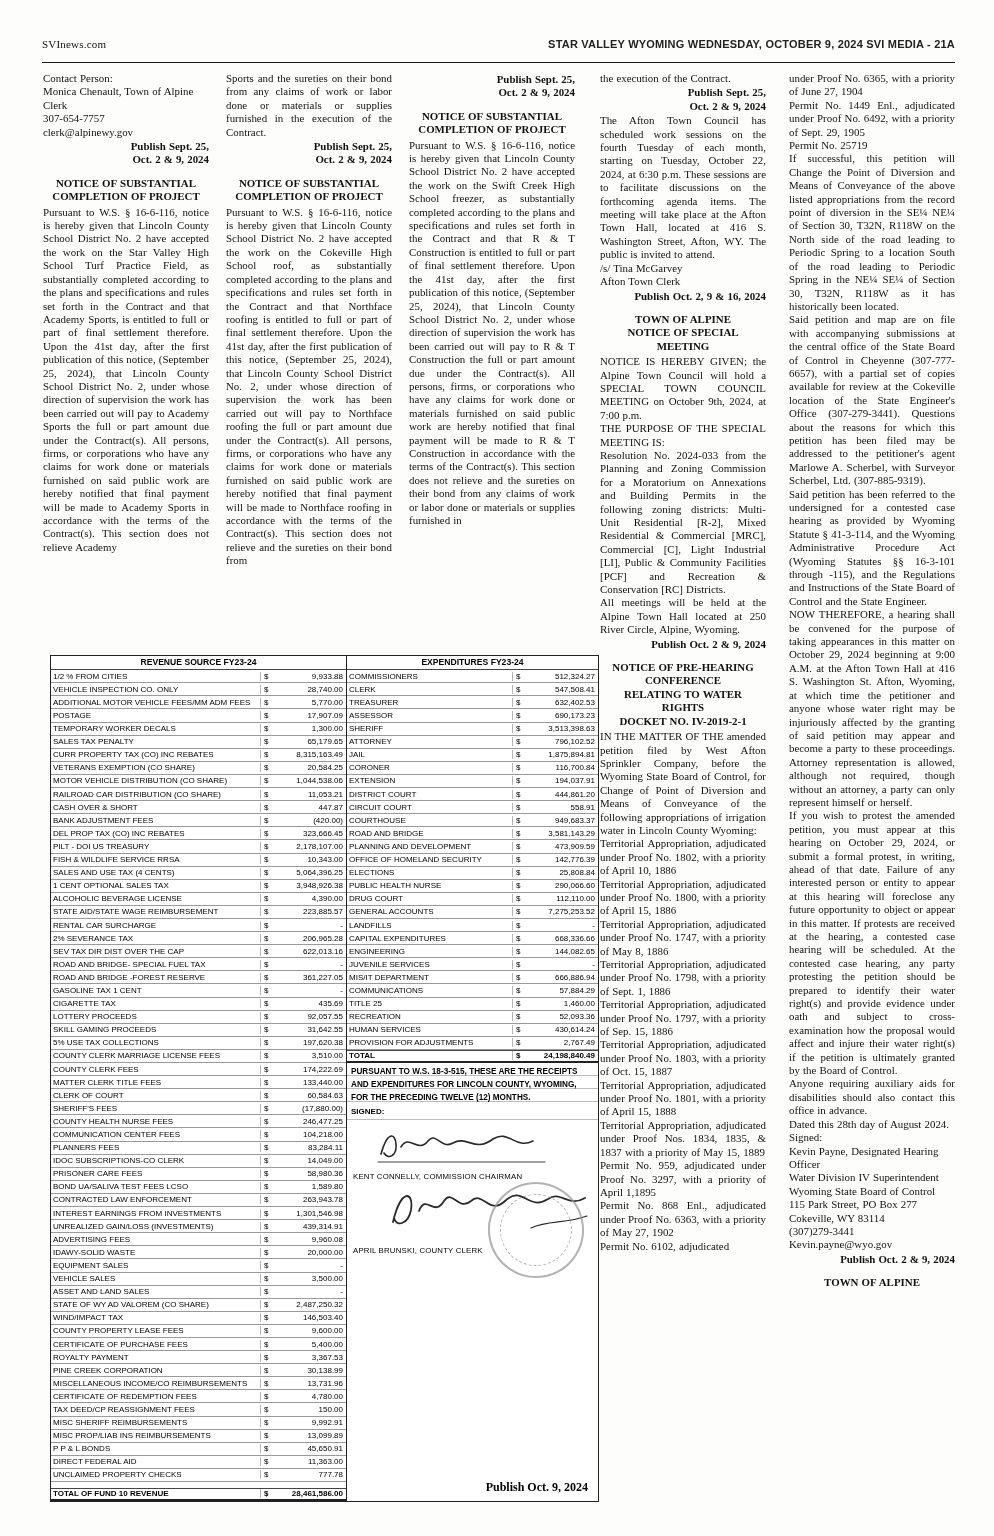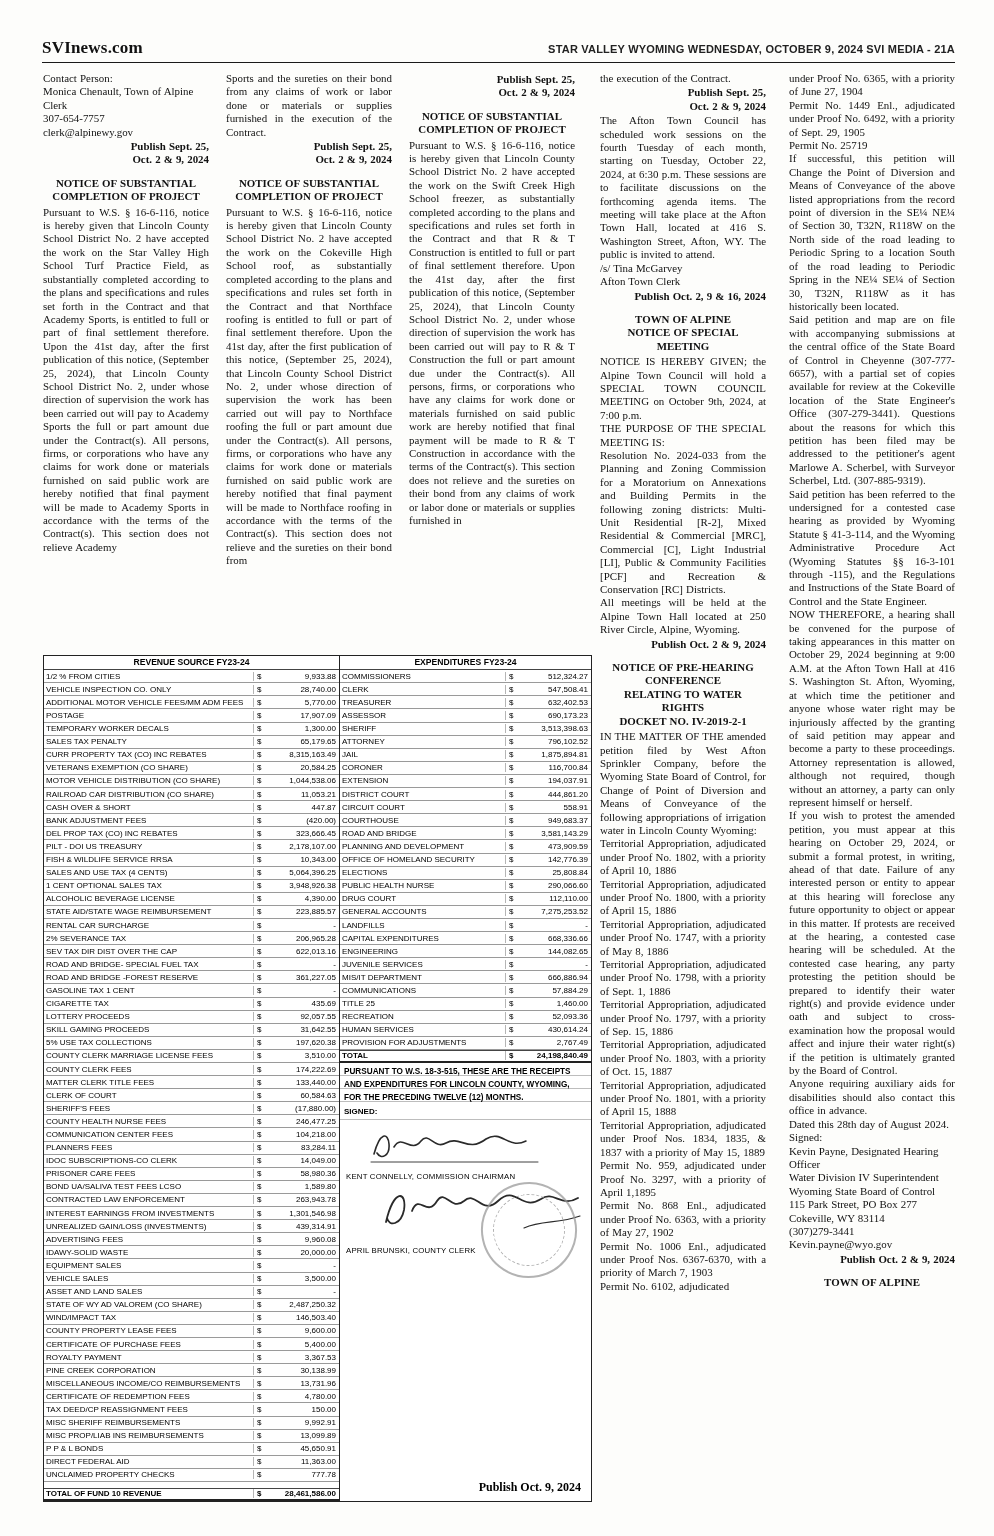--- a/index.html
+++ b/index.html
@@ -1,41 +1,41 @@
 <!DOCTYPE html>
 <html><head>
 <meta charset="utf-8">
 <style>
   html,body{margin:0;padding:0;}
   body{
     width:994px;height:1536px;background:#fdfdfb;color:#111;
     font-family:"Liberation Serif", serif;position:relative;overflow:hidden;
   }
   .masthead{position:absolute;left:42px;right:39px;top:38px;display:flex;justify-content:space-between;align-items:baseline;}
-  .site{font-weight:bold;font-size:17px;letter-spacing:.2px;}
+  .site{font-weight:normal;font-size:11px;letter-spacing:.2px;}
   .issue{font-family:"Liberation Sans",sans-serif;font-size:11px;font-weight:600;color:#222;letter-spacing:.2px;}
   .issue .b{font-weight:800;}
   .rule{position:absolute;left:42px;right:39px;top:62px;border-top:1.6px solid #1a1a1a;}
 
   
   .col{position:absolute;top:72px;width:166px;font-size:10.9px;line-height:13.4px;text-align:justify;overflow:hidden;word-spacing:.4px;}
   .c1{left:43px;height:578px;}
   .c2{left:226px;height:578px;}
   .c3{left:409px;height:578px;}
   .c4{left:600px;height:1452px;}
   .c5{left:789px;height:1452px;}
   .blk{margin:0;}
   .blk.line{text-align:left;}
   .blk.p{}
   .blk.pub{font-weight:bold;text-align:right;white-space:pre-line;margin:1px 0;}
   .blk.head{font-weight:bold;text-align:center;white-space:pre-line;margin:10px 0 2px;}
 
   
   .ledger{
-    position:absolute;left:43px;top:655px;width:547px;height:845px;
+    position:absolute;left:50px;top:655px;width:547px;height:845px;
     border:1.6px solid #222;display:flex;background:#fff;
     font-family:"Liberation Sans",sans-serif;font-size:8px;color:#000;
   }
   .half{box-sizing:border-box;}
   .half.left{width:296px;border-right:1.2px solid #222;display:flex;flex-direction:column;}
   .half.right{flex:1;position:relative;display:flex;flex-direction:column;}
   .thead{height:13.2px;line-height:13.2px;font-weight:bold;text-align:center;font-size:8.6px;border-bottom:1px solid #444;flex:none;}
   .rows{flex:1;overflow:hidden;}
   .rows2{flex:none;}
   .trow{box-sizing:border-box;height:13.1px;display:flex;align-items:center;border-bottom:.8px solid #9a9a9a;}
@@ -126,21 +126,20 @@
     <p class="blk p">Territorial Appropriation, adjudicated under Proof No. 1802, with a priority of April 10, 1886</p>
     <p class="blk p">Territorial Appropriation, adjudicated under Proof No. 1800, with a priority of April 15, 1886</p>
     <p class="blk p">Territorial Appropriation, adjudicated under Proof No. 1747, with a priority of May 8, 1886</p>
     <p class="blk p">Territorial Appropriation, adjudicated under Proof No. 1798, with a priority of Sept. 1, 1886</p>
     <p class="blk p">Territorial Appropriation, adjudicated under Proof No. 1797, with a priority of Sep. 15, 1886</p>
     <p class="blk p">Territorial Appropriation, adjudicated under Proof No. 1803, with a priority of Oct. 15, 1887</p>
     <p class="blk p">Territorial Appropriation, adjudicated under Proof No. 1801, with a priority of April 15, 1888</p>
     <p class="blk p">Territorial Appropriation, adjudicated under Proof Nos. 1834, 1835, &amp; 1837 with a priority of May 15, 1889</p>
     <p class="blk p">Permit No. 959, adjudicated under Proof No. 3297, with a priority of April 1,1895</p>
     <p class="blk p">Permit No. 868 Enl., adjudicated under Proof No. 6363, with a priority of May 27, 1902</p>
-    <p class="blk p">Permit No. 1006 Enl., adjudicated under Proof Nos. 6367-6370, with a priority of March 7, 1903</p>
     <p class="blk p">Permit No. 6102, adjudicated</p>
   </div>
 <div class="col c5">
 
 <p class="blk p">under Proof No. 6365, with a priority of June 27, 1904</p>
     <p class="blk p">Permit No. 1449 Enl., adjudicated under Proof No. 6492, with a priority of Sept. 29, 1905</p>
     <p class="blk p">Permit No. 25719</p>
     <p class="blk p">If successful, this petition will Change the Point of Diversion and Means of Conveyance of the above listed appropriations from the record point of diversion in the SE¼ NE¼ of Section 30, T32N, R118W on the North side of the road leading to Periodic Spring to a location South of the road leading to Periodic Spring in the NE¼ SE¼ of Section 30, T32N, R118W as it has historically been located.</p>
     <p class="blk p">Said petition and map are on file with accompanying submissions at the central office of the State Board of Control in Cheyenne (307-777-6657), with a partial set of copies available for review at the Cokeville location of the State Engineer's Office (307-279-3441). Questions about the reasons for which this petition has been filed may be addressed to the petitioner's agent Marlowe A. Scherbel, with Surveyor Scherbel, Ltd. (307-885-9319).</p>
     <p class="blk p">Said petition has been referred to the undersigned for a contested case hearing as provided by Wyoming Statute § 41-3-114, and the Wyoming Administrative Procedure Act (Wyoming Statutes §§ 16-3-101 through -115), and the Regulations and Instructions of the State Board of Control and the State Engineer.</p>

